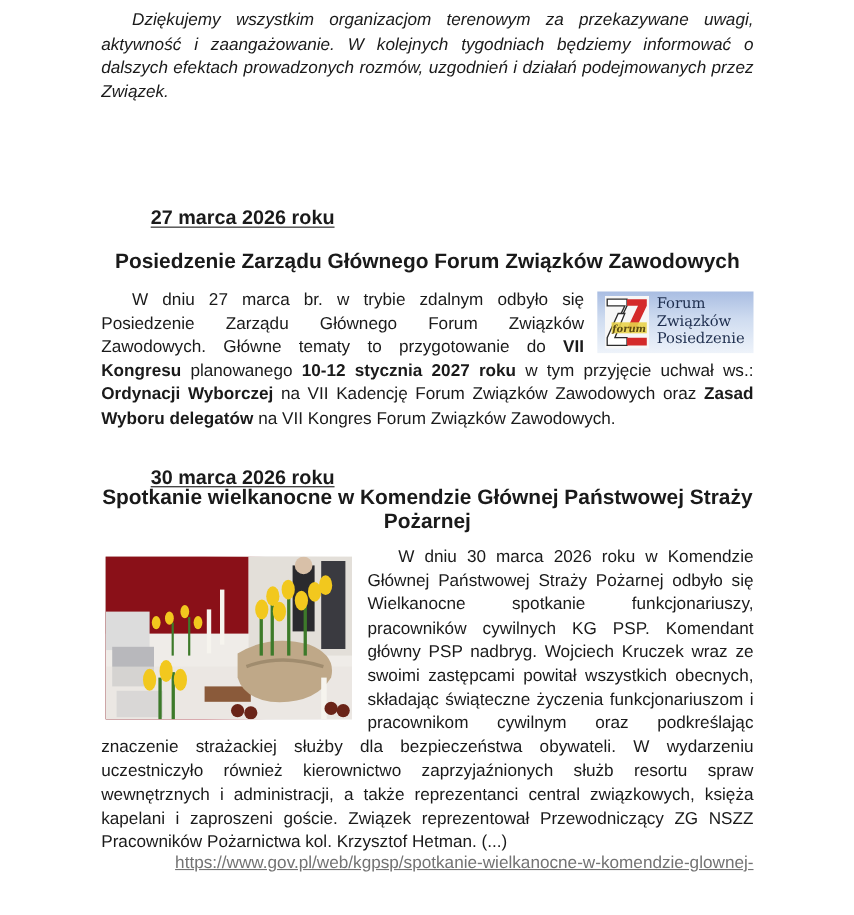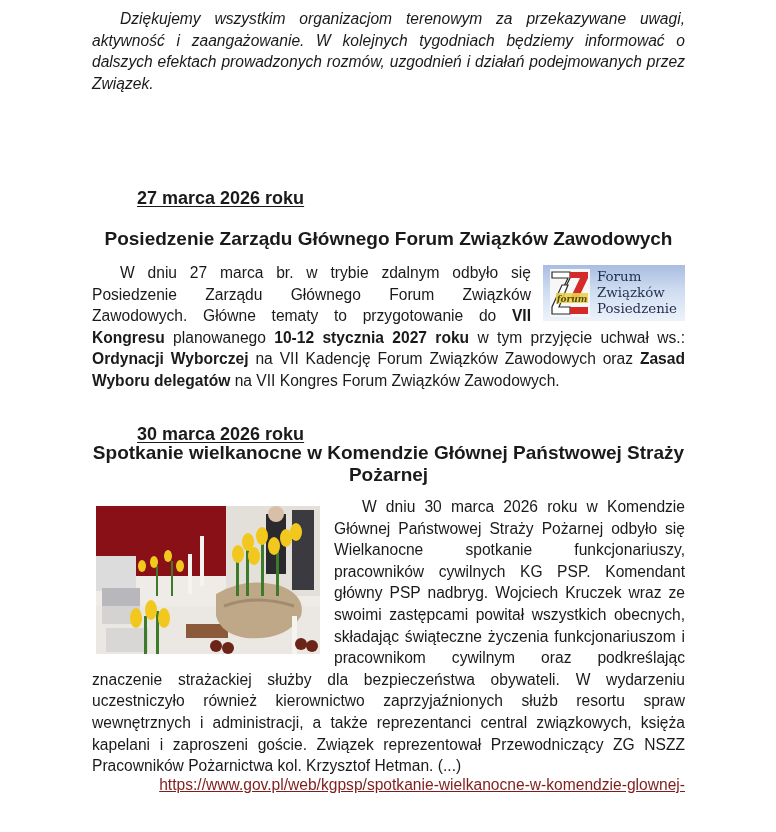--- a/index.html
+++ b/index.html
@@ -18,21 +18,21 @@
   .logo { float: right; width: 142px; height: 56px; margin: 3px 0 4px 12px;
           background: linear-gradient(180deg, #a9bde2 0%, #cfdcf0 45%, #eef3fa 100%);
           position: relative; box-sizing: border-box; }
   .logo-mark { position: absolute; left: 7px; top: 4px; width: 40px; height: 48px; }
   .logo-text { position: absolute; left: 54px; top: 4px; font-family: "DejaVu Serif", serif;
                font-size: 13.4px; line-height: 16px; color: #1d2d4d; }
   .photo { float: left; width: 224px; height: 148px; margin: 10px 14px 6px 4px;
            position: relative; overflow: hidden;
            background: linear-gradient(90deg, #7a0e12 0%, #9b1520 40%, #d6d2cc 65%, #ece9e4 100%); }
   .link { position: absolute; right: 0; text-align: center; font-size: 15.6px; line-height: 21.6px;
-          color: #7f1d1d; text-decoration: underline; }
+          color: #737373; text-decoration: underline; }
 </style>
 </head>
 <body>
 
 <div class="page">
 
   <div class="block" style="top:8px;">
     <p class="indent italic" style="">Dziękujemy wszystkim organizacjom terenowym za przekazywane uwagi, aktywność i zaangażowanie. W kolejnych tygodniach będziemy informować o dalszych efektach prowadzonych rozmów, uzgodnień i działań podejmowanych przez Związek.</p>
   </div>
 

